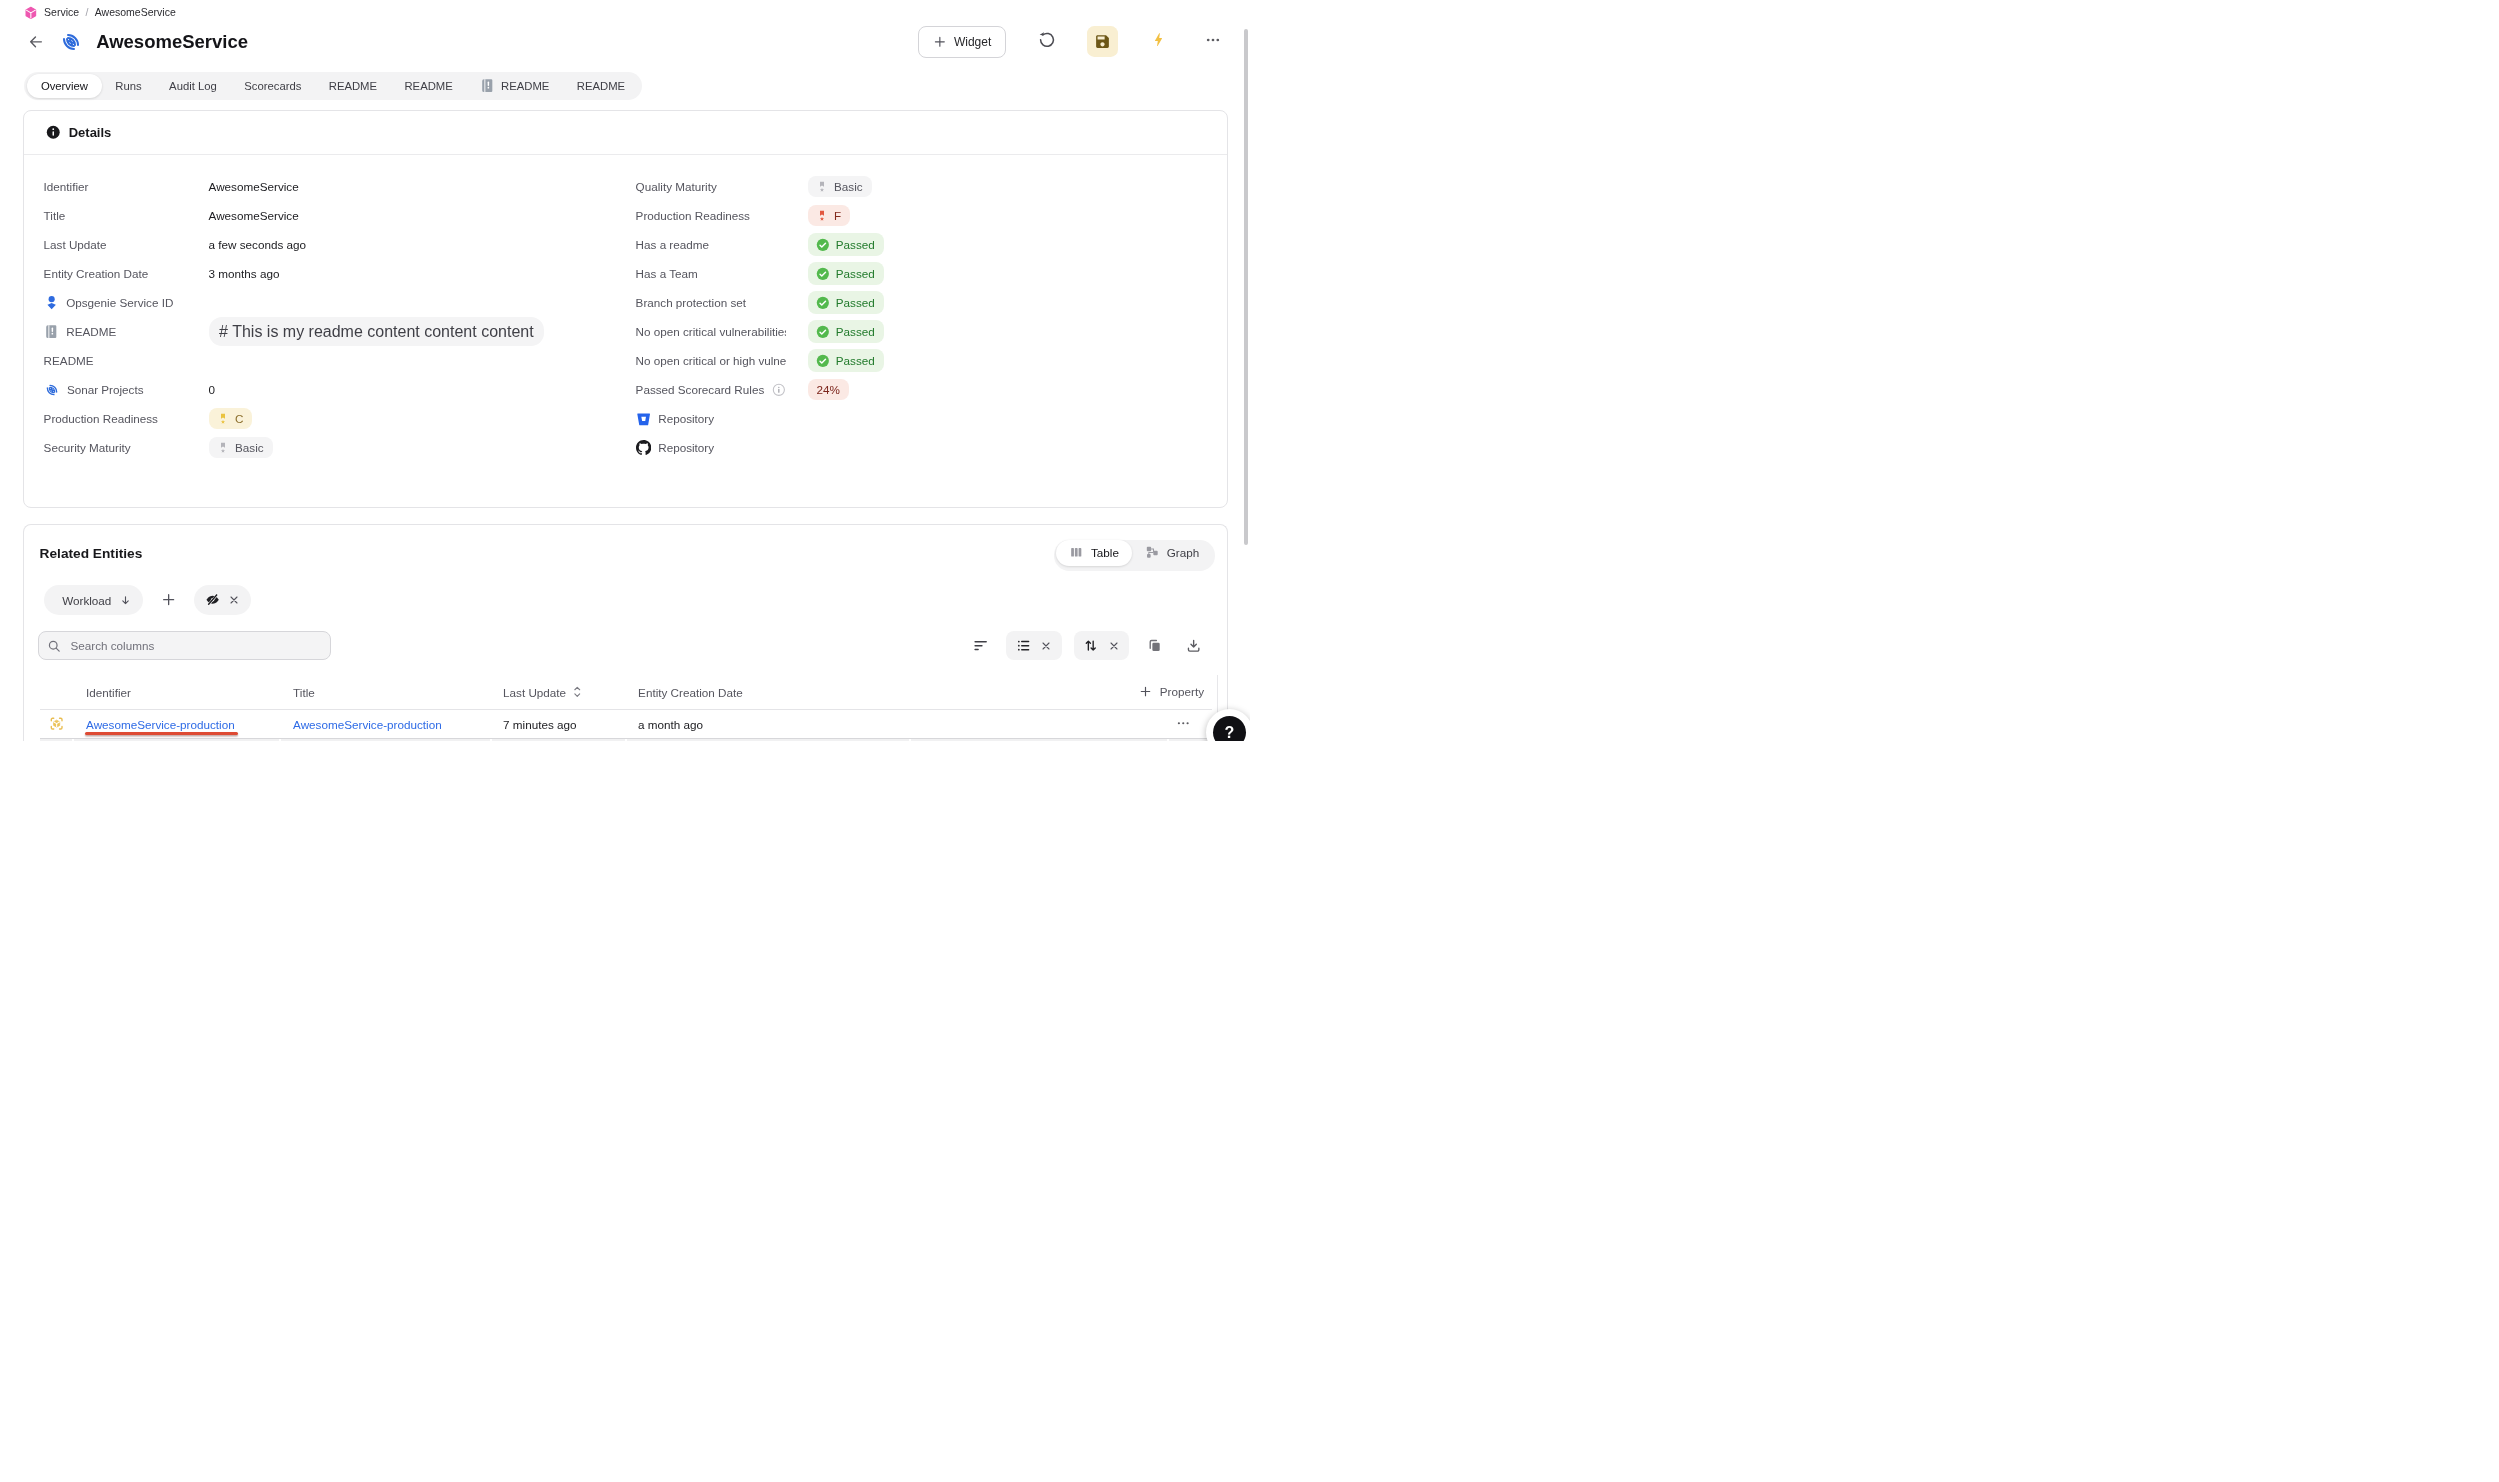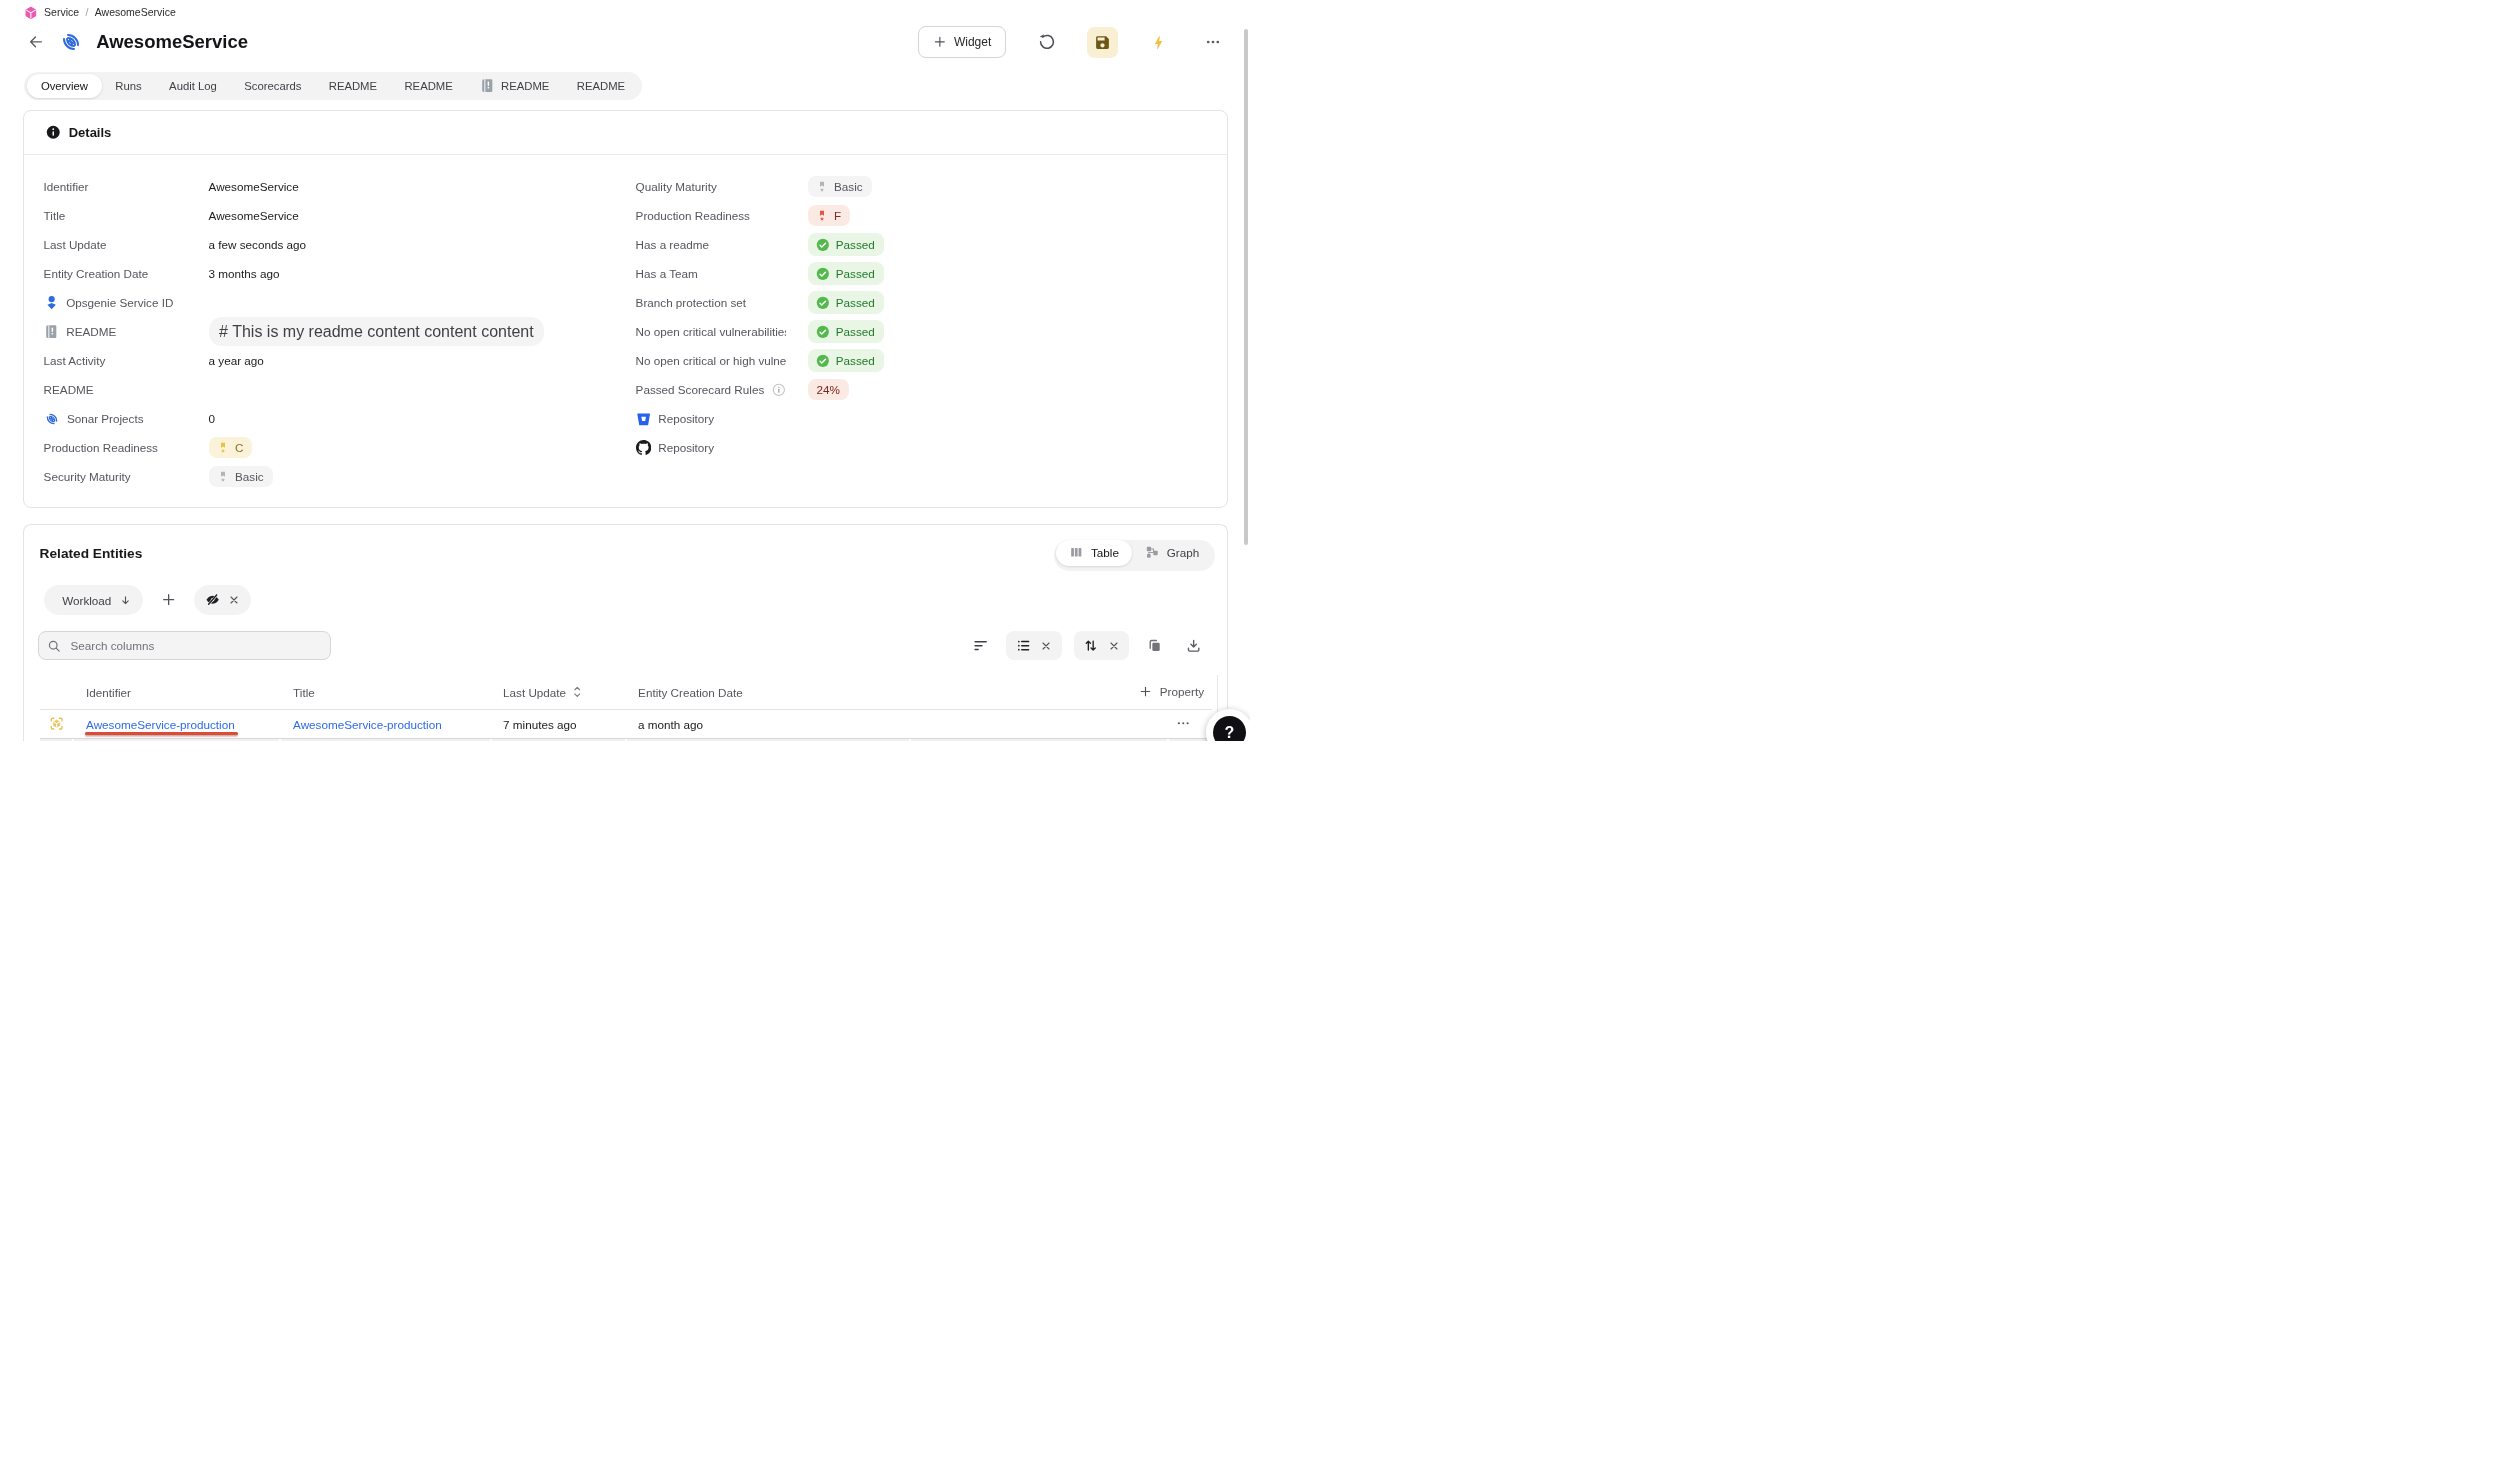--- a/index.html
+++ b/index.html
@@ -10,21 +10,21 @@
 
   
   .crumbs{position:absolute;top:5.6px;left:24px;display:flex;align-items:center;gap:6.4px;font-size:10.5px;color:#3f3f46;}
   .crumbs .sep{color:#a1a1aa;}
   .crumbs b{font-weight:400;color:#2b2b30;}
 
   
   .phead{position:absolute;top:25px;left:22.6px;right:24px;height:34px;display:flex;align-items:center;}
   .hleft{display:flex;align-items:center;gap:9.7px;}
   .ptitle{font-size:18.5px;font-weight:600;color:#141418;margin-left:3.2px;}
-  .hright{margin-left:auto;display:flex;align-items:center;gap:27px;}
+  .hright{margin-left:auto;display:flex;align-items:flex-start;gap:27px;}
   .wbtn{display:flex;align-items:center;gap:7.3px;padding:0 13.7px;height:32px;border:0.8px solid #d4d4d8;border-radius:8px;font-size:12px;color:#27272a;background:#fff;cursor:pointer;}
   .ibtn{width:27px;height:27px;display:flex;align-items:center;justify-content:center;cursor:pointer;}
   .savebtn{width:31px;height:31px;border-radius:7.3px;background:#f9efd2;display:flex;align-items:center;justify-content:center;cursor:pointer;}
 
   
   .tabs{position:absolute;top:72px;left:24px;height:28px;background:#f3f3f4;border-radius:14.5px;display:inline-flex;align-items:center;padding:0 3.2px;}
   .tab{display:flex;align-items:center;gap:5.6px;height:23.4px;padding:0 13.7px;border-radius:12px;font-size:11.3px;color:#3f3f46;cursor:pointer;white-space:nowrap;}
   .tab.selected{background:#fff;color:#141418;font-weight:500;box-shadow:0 0.8px 2.4px rgba(0,0,0,.14);}
 
   
@@ -246,26 +246,20 @@
                   <rect x="9" y="4.2" width="1.7" height="5.2" rx=".8" fill="#fff"></rect>
                   <circle cx="9.85" cy="11.4" r="1" fill="#fff"></circle>
                 </svg>
               </span>
               <span class="lbl">README</span>
             </div>
             <span class="pill-code"># This is my readme content content content</span>
           </div>
           <div class="drow">
             <div class="dlabel">
-              <span class="lbl">Last Activity</span>
-            </div>
-            <span class="dvalue">a year ago</span>
-          </div>
-          <div class="drow">
-            <div class="dlabel">
               <span class="lbl">README</span>
             </div>
           </div>
           <div class="drow">
             <div class="dlabel">
               <span class="ic">
                 <svg width="16" height="16" viewBox="0 0 24 24" fill="none" stroke="#2e6bdb" stroke-width="2" stroke-linecap="round">
                   <path d="M9 11A4 4 0 0 1 13 15"></path>
                   <path d="M9 8a7 7 0 0 1 7 7"></path>
                   <path d="M9 5a10 10 0 0 1 10 10"></path>

